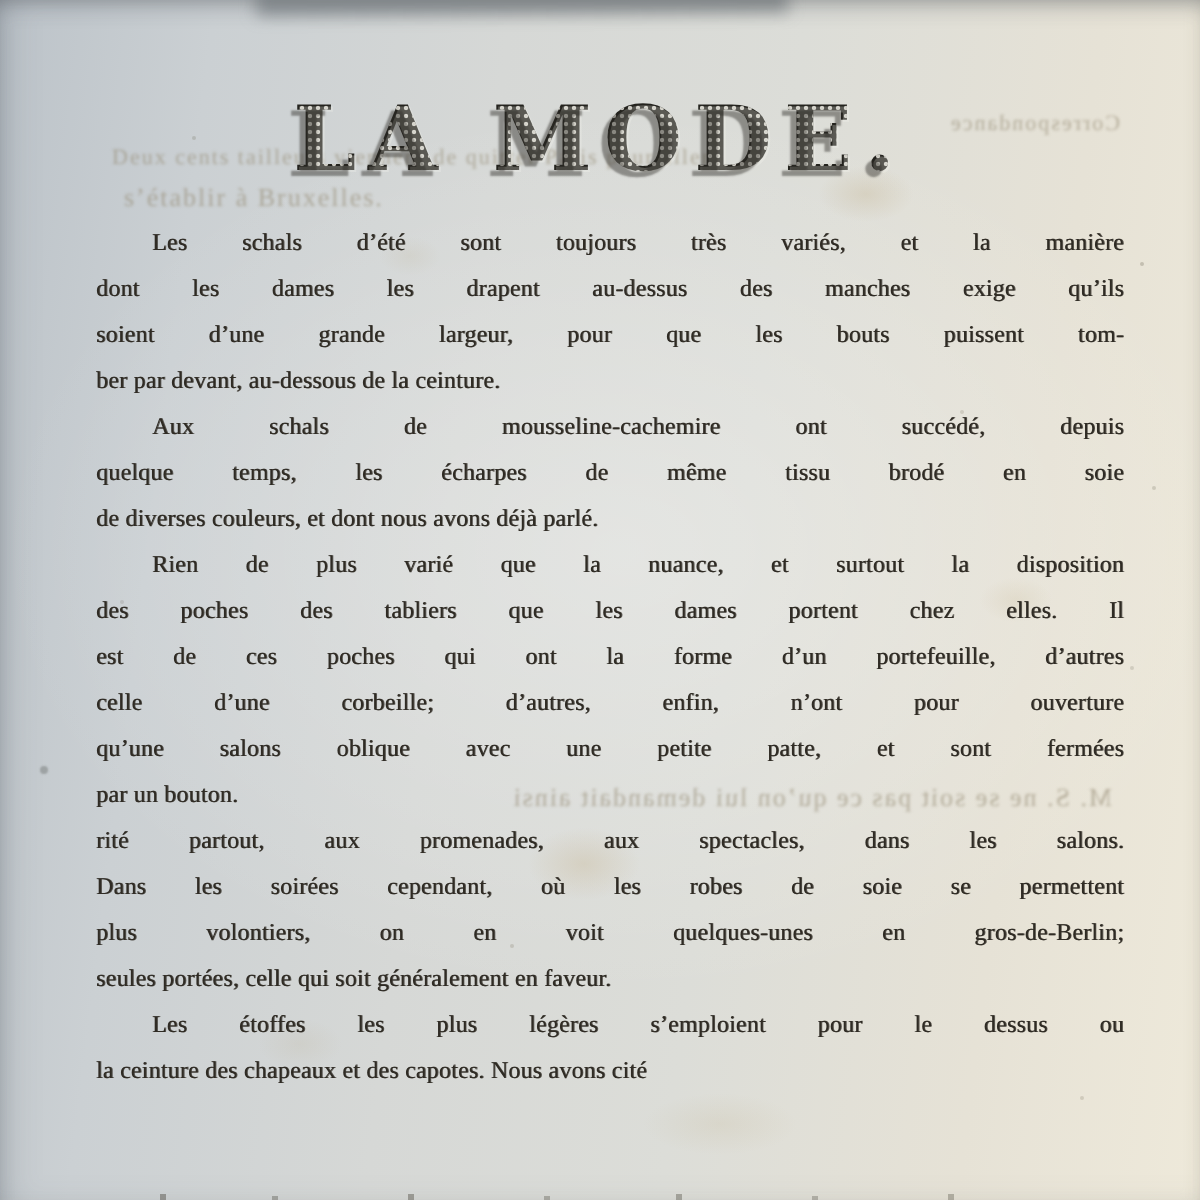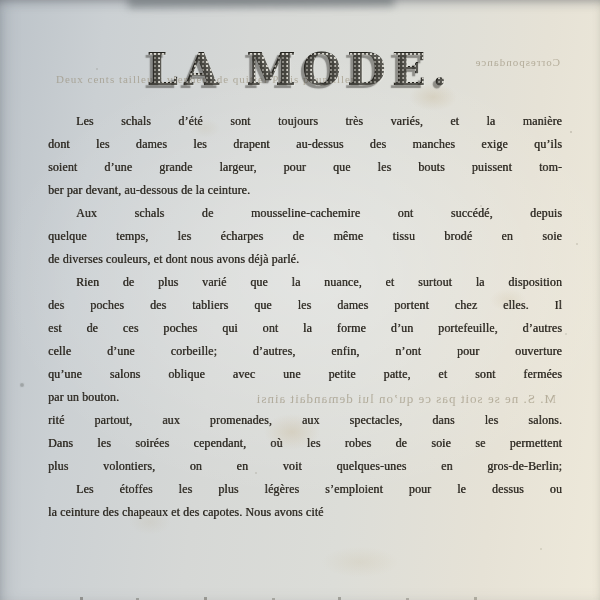--- a/index.html
+++ b/index.html
@@ -114,20 +114,21 @@
 <body>
 
 <div class="page">
   <div class="stains"></div>
   <div class="top-smudge"></div>
   <div class="specks"></div>
 
   <div class="bleed-layer">
       <div class="bleed mirrored" style="left: 425px; top: 56px; width: 135px; font-size: 11px;">Correspondance</div>
       <div class="bleed" style="left: 56px; top: 73px; width: 500px; font-size: 11px;">Deux cents tailleurs viennent de quitter Paris pour aller</div>
+      <div class="bleed" style="left: 62px; top: 91px; width: 175px; font-size: 13px;">s’établir à Bruxelles.</div>
       <div class="bleed mirrored" style="left: 172px; top: 391px; width: 384px; font-size: 13px;">M. S. ne se soit pas ce qu’on lui demandait ainsi</div>
     </div>
 
   <div class="masthead">
     <h1>LA MODE.</h1>
   </div>
 
   <div class="article">
       <div class="line pstart">Les schals d’été sont toujours très variés, et la manière</div>
       <div class="line">dont les dames les drapent au-dessus des manches exige qu’ils</div>
@@ -138,18 +139,19 @@
       <div class="line plast">de diverses couleurs, et dont nous avons déjà parlé.</div>
       <div class="line pstart">Rien de plus varié que la nuance, et surtout la disposition</div>
       <div class="line">des poches des tabliers que les dames portent chez elles. Il</div>
       <div class="line">est de ces poches qui ont la forme d’un portefeuille, d’autres</div>
       <div class="line">celle d’une corbeille; d’autres, enfin, n’ont pour ouverture</div>
       <div class="line">qu’une salons oblique avec une petite patte, et sont fermées</div>
       <div class="line plast">par un bouton.</div>
       <div class="line">rité partout, aux promenades, aux spectacles, dans les salons.</div>
       <div class="line">Dans les soirées cependant, où les robes de soie se permettent</div>
       <div class="line">plus volontiers, on en voit quelques-unes en gros-de-Berlin;</div>
+      <div class="line plast">seules portées, celle qui soit généralement en faveur.</div>
       <div class="line pstart">Les étoffes les plus légères s’emploient pour le dessus ou</div>
       <div class="line plast">la ceinture des chapeaux et des capotes. Nous avons cité</div>
     </div>
 
   <div class="bottom-hint"></div>
 </div>
 
 </body></html>

